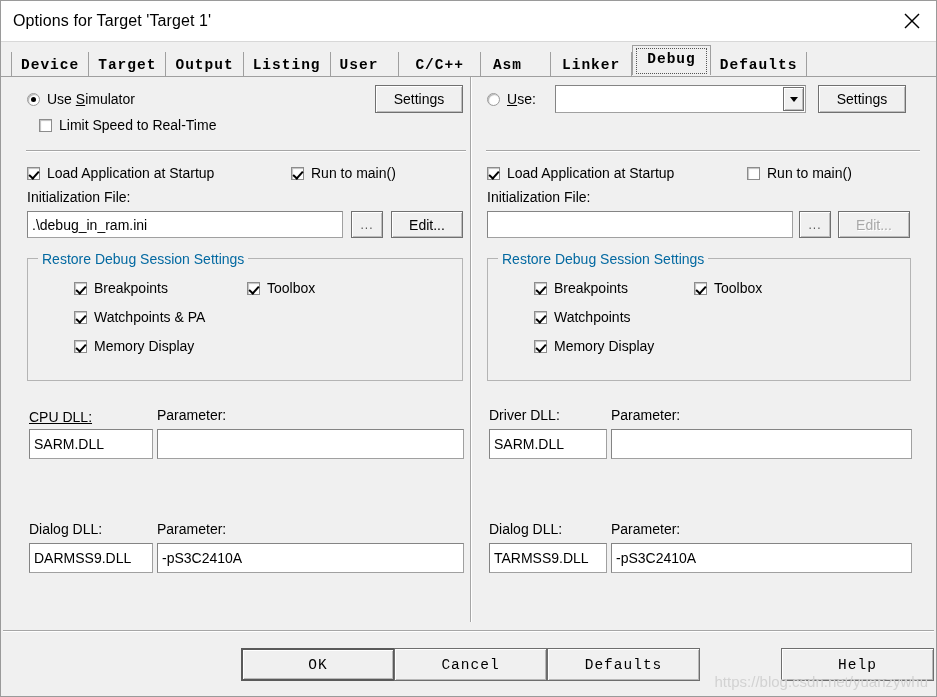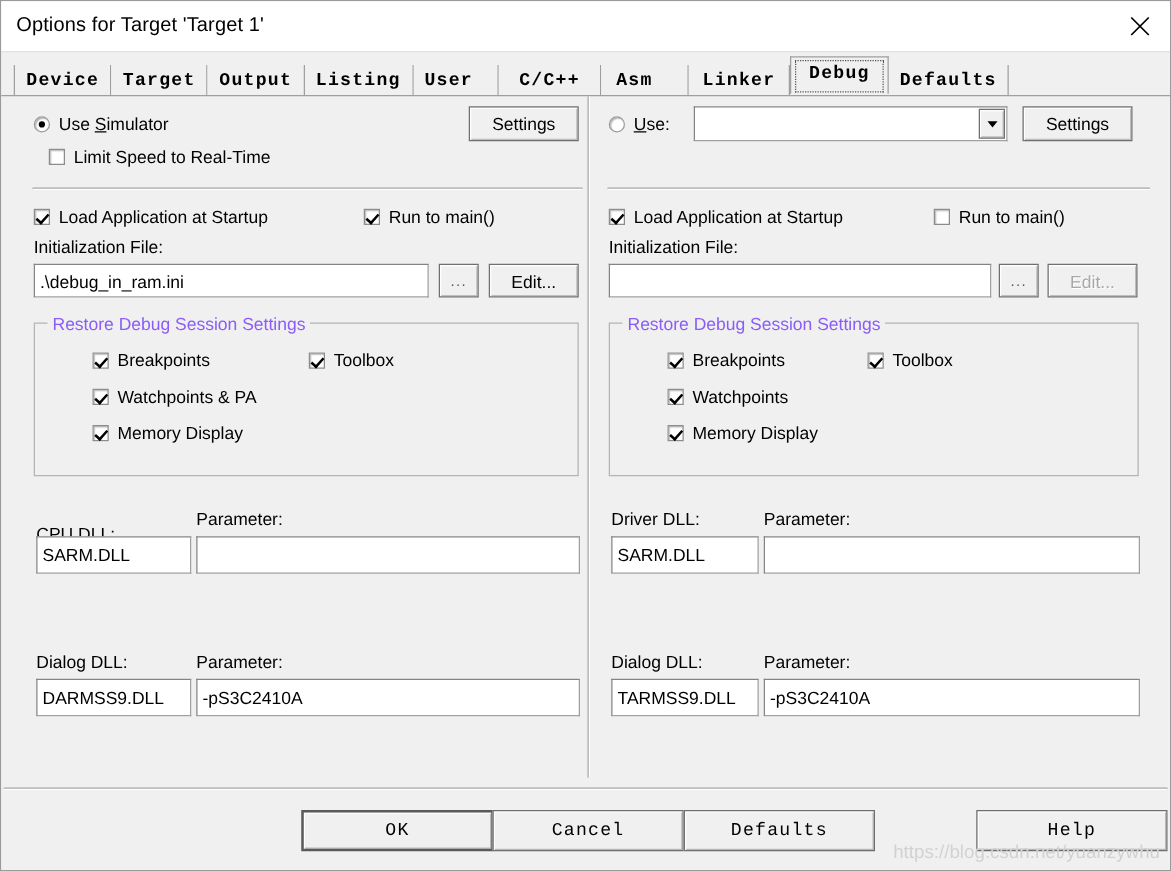--- a/index.html
+++ b/index.html
@@ -267,21 +267,21 @@
     position: absolute;
     border: 1px solid #b4b4b4;
     box-sizing: border-box;
   }
   .group > .group-title {
     position: absolute;
     top: -8px; left: 10px;
     background: #f0f0f0;
     padding: 0 4px;
     font-size: 14px;
-    color: #8b5cf6;
+    color: #0369a1;
     white-space: nowrap;
   }
 
   
   .hsep {
     position: absolute;
     height: 1px;
     background: #a6a6a6;
     border-bottom: 1px solid #ffffff;
   }
@@ -413,21 +413,21 @@
           <span class="checkbox checked"></span><span class="ctl-label">Toolbox</span>
         </div>
         <div class="row" style="left:46px; top:49px;">
           <span class="checkbox checked"></span><span class="ctl-label">Watchpoints &amp; PA</span>
         </div>
         <div class="row" style="left:46px; top:78px;">
           <span class="checkbox checked"></span><span class="ctl-label">Memory Display</span>
         </div>
       </div>
 
-      <div class="static" style="position:absolute; left:14px; top:342px;">CPU DLL:</div>
+      <div class="static" style="position:absolute; left:14px; top:332px;text-decoration:underline;">CPU DLL:</div>
       <div class="static" style="position:absolute; left:142px; top:330px;">Parameter:</div>
       <div class="textbox" style="position:absolute; left:14px; top:352px; width:124px; height:30px;">
         <span>SARM.DLL</span>
       </div>
       <div class="textbox" style="position:absolute; left:142px; top:352px; width:307px; height:30px;">
         <span></span>
       </div>
 
       <div class="static" style="position:absolute; left:14px; top:444px;">Dialog DLL:</div>
       <div class="static" style="position:absolute; left:142px; top:444px;">Parameter:</div>

